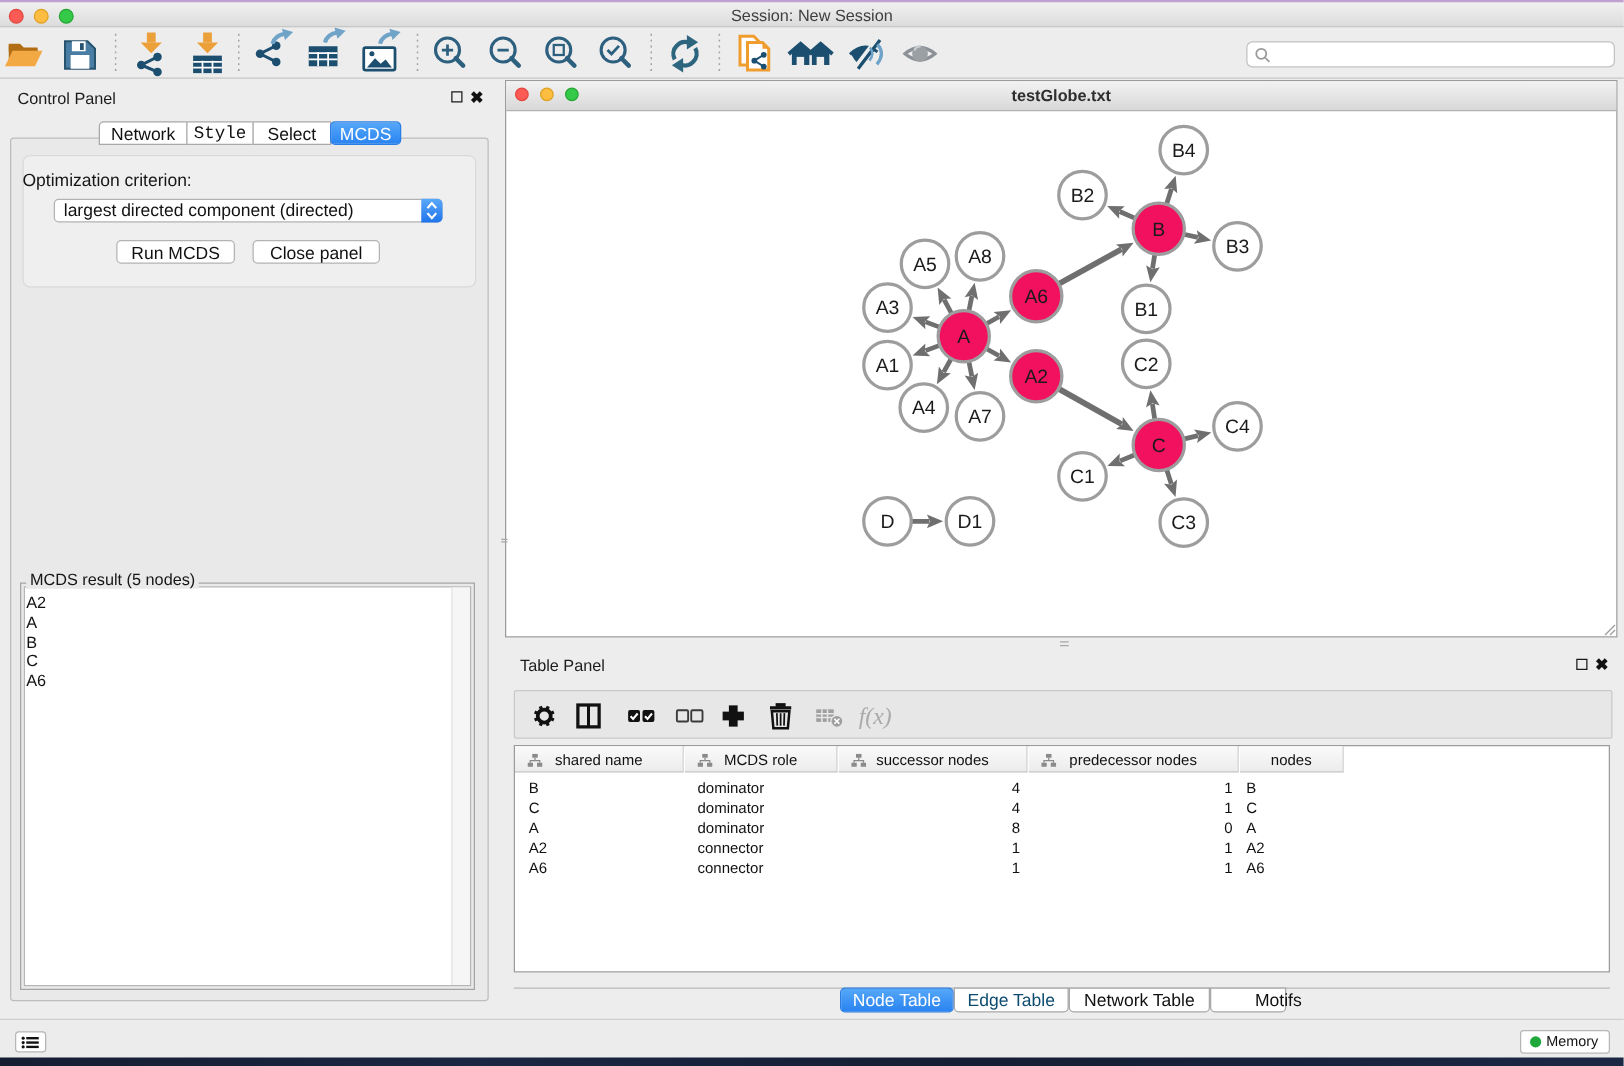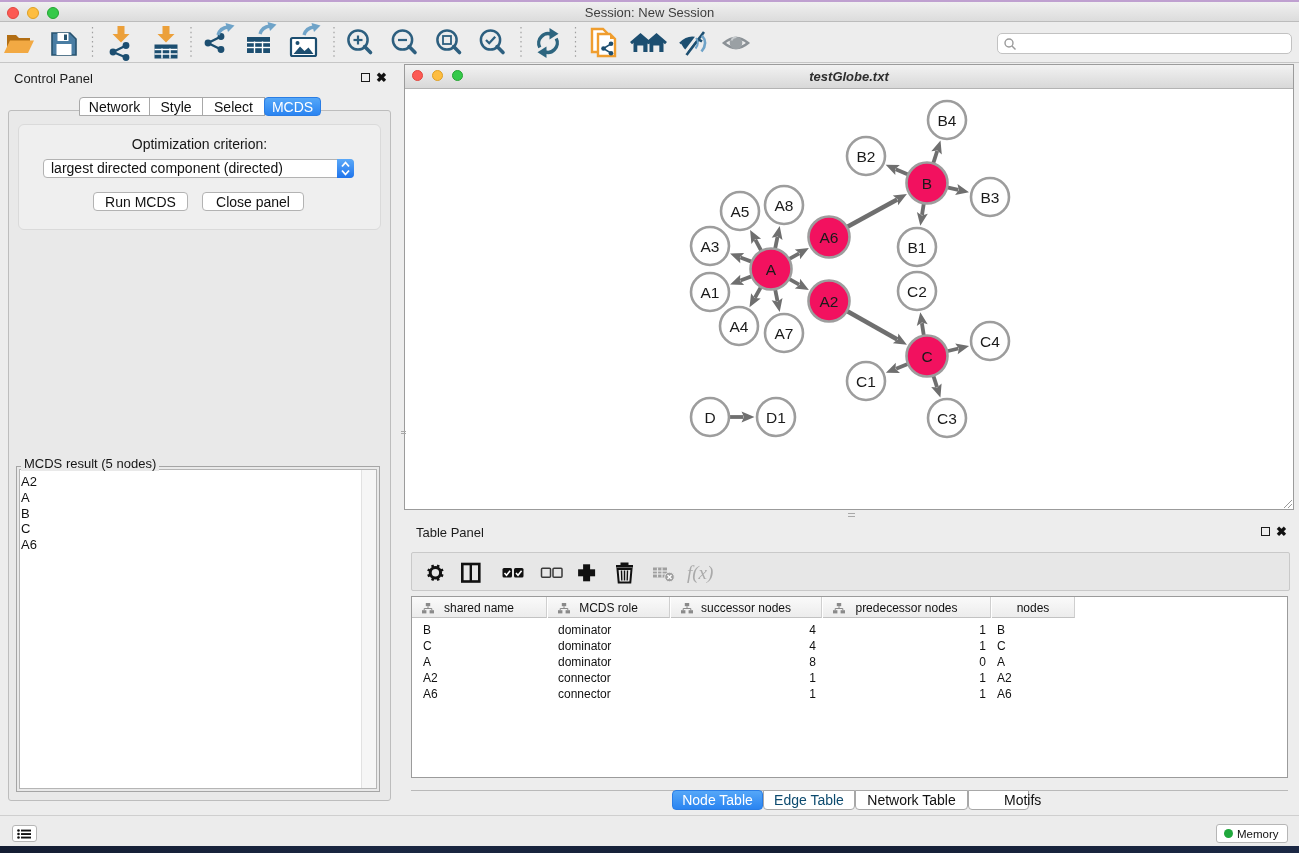--- a/index.html
+++ b/index.html
@@ -125,26 +125,26 @@
     <line x1="9" y1="9" x2="12.5" y2="12.5" stroke="#9a9a9a" stroke-width="1.4"></line>
   </svg>
 
 <div class="abs" style="left:14px;top:71px;font-size:13px;color:#1c1c1c;">Control Panel</div>
 <div class="abs" style="left:361px;top:73px;width:9px;height:9px;border:1.5px solid #1a1a1a;"></div>
 <div class="abs" style="left:376px;top:70px;font-size:13px;font-weight:bold;color:#111;">✖</div>
 
 <div class="abs" style="left:8px;top:110px;width:383px;height:691px;background:#e9e9e9;border:1px solid #bdbdbd;border-radius:3px;"></div>
 
 <div class="abs" style="left:79px;top:97px;width:71px;height:19px;background:#fff;border:1px solid #a8a8a8;border-radius:4px 0 0 0;font-size:14px;text-align:center;line-height:18px;color:#111;">Network</div>
-<div class="abs" style="left:149px;top:97px;width:54px;height:19px;background:#fff;border:1px solid #a8a8a8;font-size:14px;text-align:center;line-height:18px;color:#111;">Style</div>
+<div class="abs" style="left:149px;top:97px;width:54px;height:19px;background:#fff;border:1px solid #a8a8a8;font-size:14px;text-align:center;line-height:18px;color:#111;font-family:Liberation Mono, monospace;">Style</div>
 <div class="abs" style="left:202px;top:97px;width:63px;height:19px;background:#fff;border:1px solid #a8a8a8;font-size:14px;text-align:center;line-height:18px;color:#111;">Select</div>
 <div class="abs" style="left:264px;top:97px;width:57px;height:19px;background:linear-gradient(#55a7f8,#2a84f1);border:1px solid #2a7de4;border-radius:4px;font-size:14px;text-align:center;line-height:18px;color:#fff;">MCDS</div>
 
 <div class="abs" style="left:18px;top:124px;width:363px;height:106px;background:#efefef;border:1px solid #dadada;border-radius:6px;"></div>
-<div class="abs" style="left:18px;top:136px;width:363px;text-align:center;font-size:14px;color:#161616;">Optimization criterion:</div>
+<div class="abs" style="left:18px;top:136px;width:363px;text-align:left;font-size:14px;color:#161616;">Optimization criterion:</div>
 
 <div class="abs" style="left:43px;top:159px;width:311px;height:19px;background:#fff;border:1px solid #b2b2b2;border-radius:4px;font-size:14px;color:#111;line-height:17px;padding-left:7px;">largest directed component (directed)</div>
 <div class="abs" style="left:337px;top:159px;width:17px;height:19px;background:linear-gradient(#5ba9f8,#1f74ec);border-radius:0 4px 4px 0;"></div>
 <svg class="abs" style="left:340px;top:161px;" width="11" height="15" viewBox="0 0 11 15">
     <path d="M2 5.5 L5.5 1.5 L9 5.5" fill="none" stroke="#fff" stroke-width="1.8"></path>
     <path d="M2 9.5 L5.5 13.5 L9 9.5" fill="none" stroke="#fff" stroke-width="1.8"></path>
   </svg>
 
 <div class="btn" style="left:93px;top:192px;width:95px;height:19px;font-size:14px;line-height:18px;">Run MCDS</div>
 <div class="btn" style="left:202px;top:192px;width:102px;height:19px;font-size:14px;line-height:18px;">Close panel</div>
@@ -153,21 +153,21 @@
 <div class="abs" style="left:19px;top:469px;width:358px;height:320px;background:#fff;border:1px solid #b5b5b5;"></div>
 <div class="abs" style="left:361px;top:470px;width:15px;height:318px;background:#f6f6f6;border-left:1px solid #e2e2e2;"></div>
 <div class="abs" style="left:21px;top:456px;font-size:13px;color:#161616;background:#e9e9e9;padding:0 3px;">MCDS result (5 nodes)</div>
 <div class="abs" style="left:21px;top:474px;font-size:13px;color:#111;line-height:15.8px;">A2<br>A<br>B<br>C<br>A6</div>
 
 <div class="abs" style="left:404px;top:64px;width:890px;height:446px;background:#fff;border:1px solid #9b9b9b;"></div>
 <div class="abs" style="left:405px;top:65px;width:888px;height:24px;background:linear-gradient(#f2f2f2,#d8d8d8);border-bottom:1px solid #b3b3b3;"></div>
 <div class="tl" style="left:412px;top:70px;width:11px;height:11px;background:#fc5a54;border:1px solid #e2463f;"></div>
 <div class="tl" style="left:432px;top:70px;width:11px;height:11px;background:#fdbd40;border:1px solid #dfa023;"></div>
 <div class="tl" style="left:452px;top:70px;width:11px;height:11px;background:#35c94a;border:1px solid #24a532;"></div>
-<div class="abs" style="left:405px;top:69px;width:888px;text-align:center;font-size:13px;font-weight:bold;color:#2e2e2e;font-style:italic;">testGlobe.txt</div>
+<div class="abs" style="left:405px;top:69px;width:888px;text-align:center;font-size:13px;font-weight:bold;color:#2e2e2e;">testGlobe.txt</div>
 <svg class="abs" style="left:405px;top:89px;" width="888" height="420" viewBox="0 0 888 420">
 <line x1="347.8" y1="186.9" x2="335.4" y2="191.5" stroke="#6f6f6f" stroke-width="3.8"></line>
 <path d="M325.1 195.4 L335.3 185.7 L334.9 191.7 L339.2 196.0 Z" fill="#6f6f6f"></path>
 <line x1="347.8" y1="173.1" x2="335.4" y2="168.5" stroke="#6f6f6f" stroke-width="3.8"></line>
 <path d="M325.1 164.6 L339.2 164.0 L334.9 168.3 L335.3 174.3 Z" fill="#6f6f6f"></path>
 <line x1="356.8" y1="162.8" x2="350.3" y2="150.7" stroke="#6f6f6f" stroke-width="3.8"></line>
 <path d="M345.1 141.0 L356.1 149.8 L350.1 150.2 L346.4 155.0 Z" fill="#6f6f6f"></path>
 <line x1="369.9" y1="160.9" x2="372.5" y2="147.8" stroke="#6f6f6f" stroke-width="3.8"></line>
 <path d="M374.7 137.1 L377.5 150.9 L372.6 147.4 L366.7 148.7 Z" fill="#6f6f6f"></path>
 <line x1="356.5" y1="197.0" x2="349.9" y2="208.7" stroke="#6f6f6f" stroke-width="3.8"></line>

